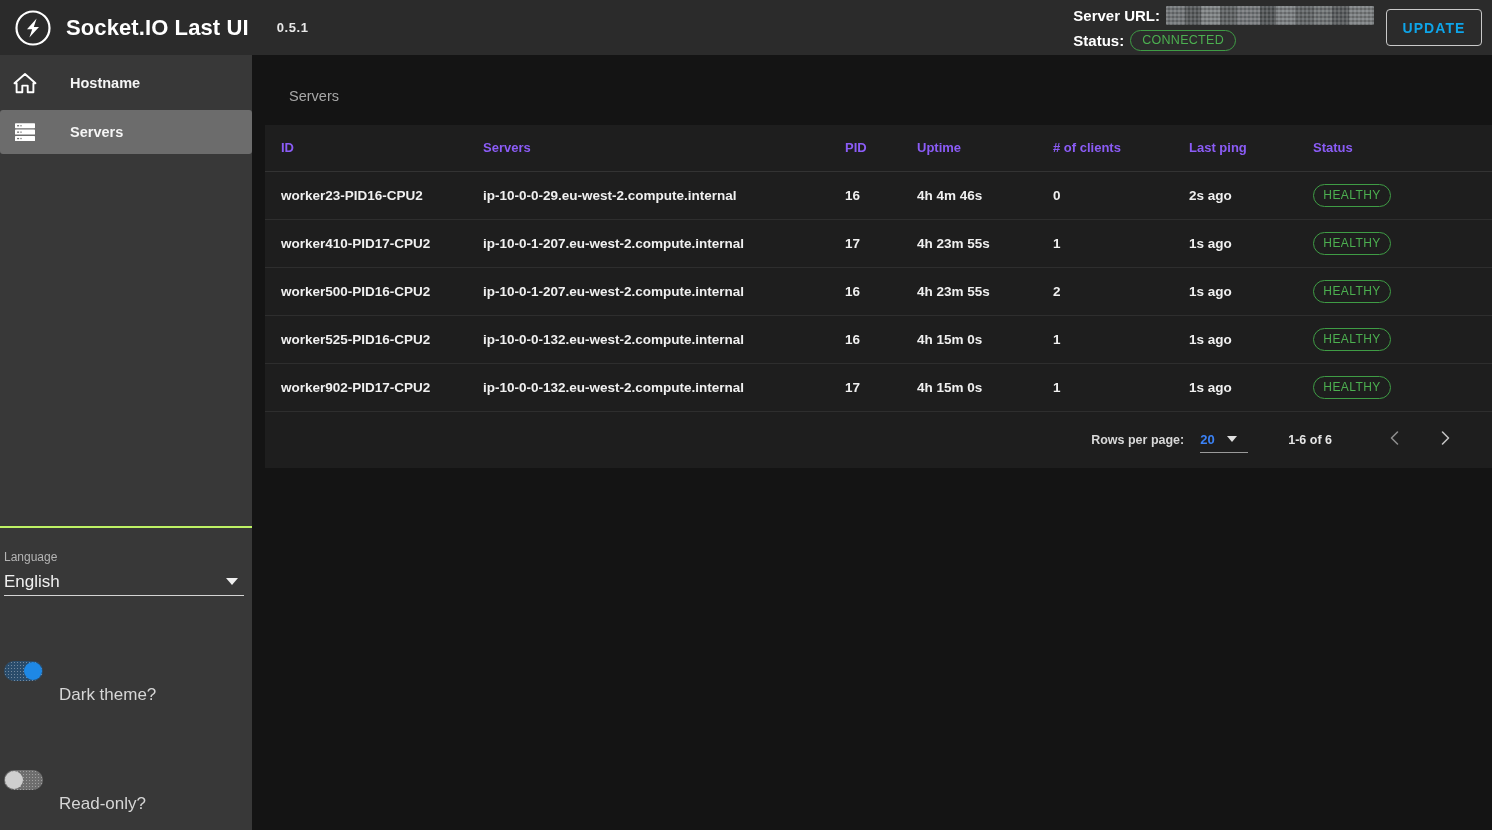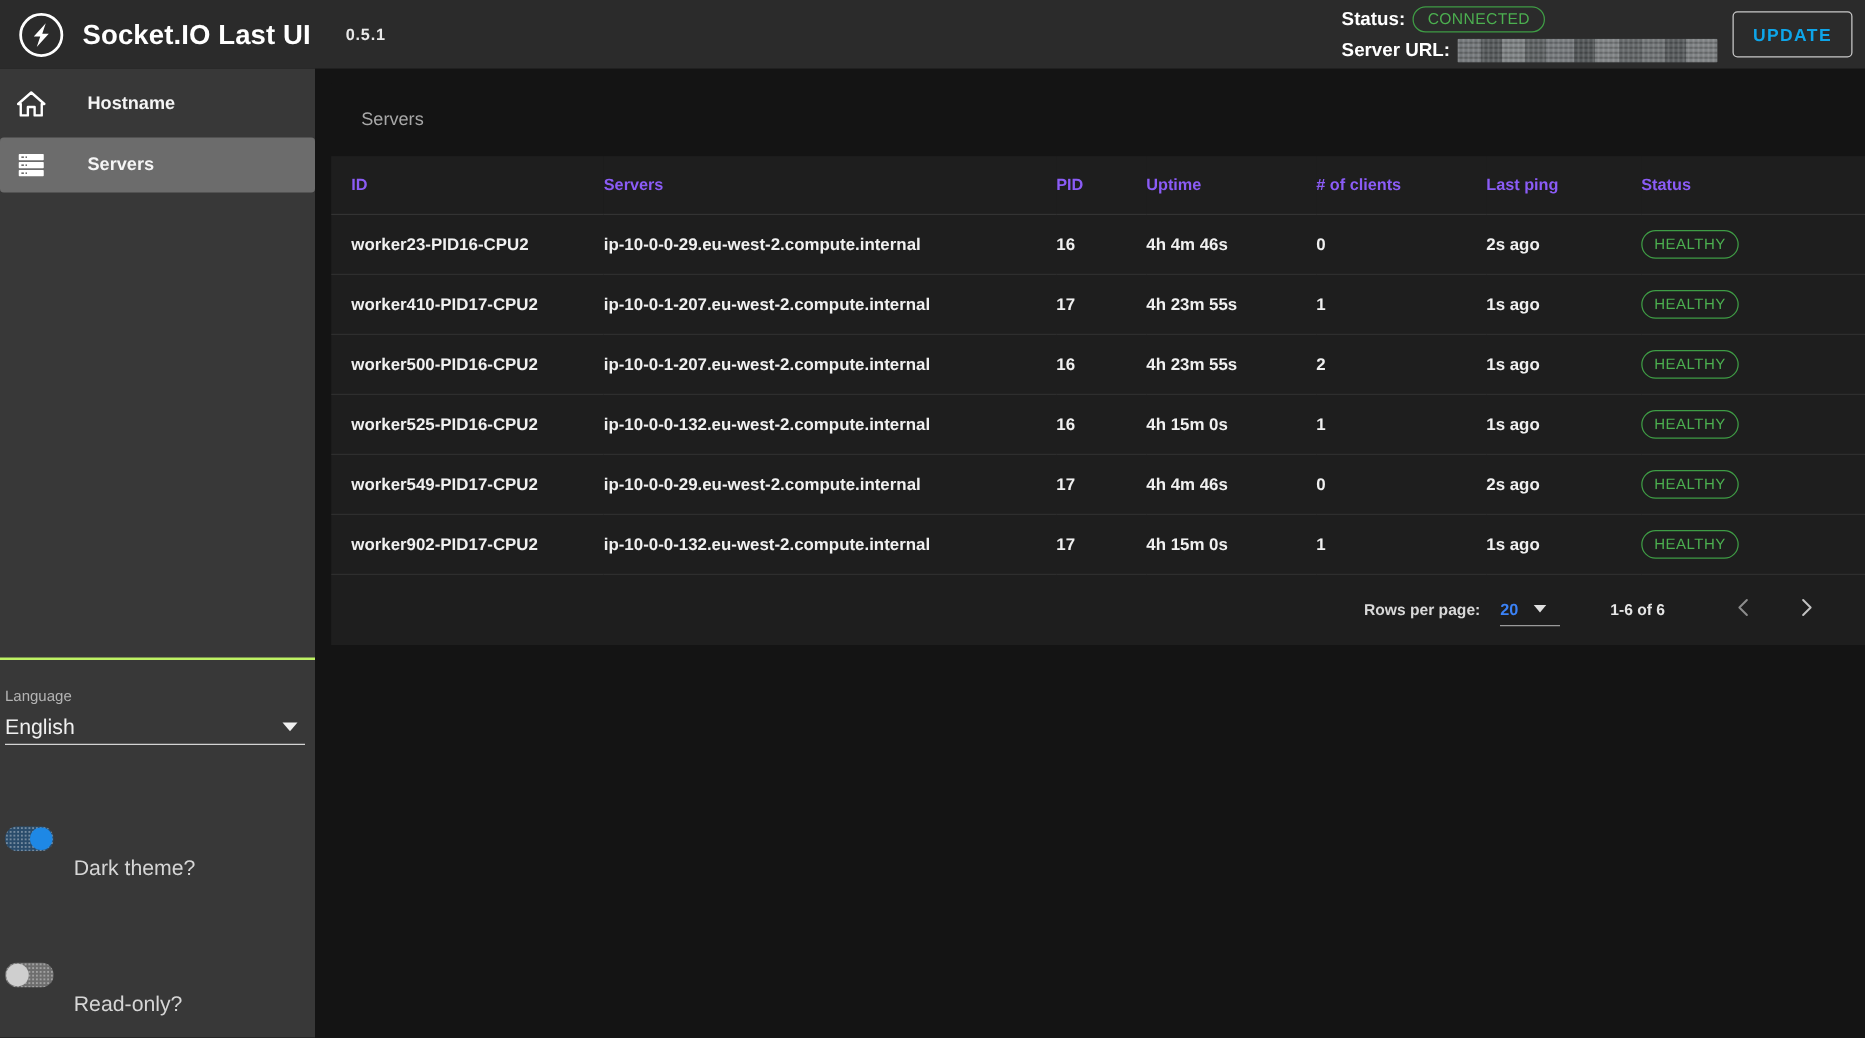--- a/index.html
+++ b/index.html
@@ -393,26 +393,26 @@
         <path d="M22.6 9.5 L13.0 20.2 L18.2 20.2 L15.4 28.6 L25.0 17.9 L19.8 17.9 Z" fill="#ffffff"></path>
       </svg>
     </span>
     <span class="brand-title">Socket.IO Last UI</span>
     <span class="brand-version">0.5.1</span>
   </div>
 
   <div class="header-right">
     <div class="conn-block">
       <div class="conn-row">
+        <span class="conn-label">Server URL:</span>
+        <span class="url-redacted"></span>
+      </div>
+      <div class="conn-row">
         <span class="conn-label">Status:</span>
         <span class="status-chip">CONNECTED</span>
-      </div>
-      <div class="conn-row">
-        <span class="conn-label">Server URL:</span>
-        <span class="url-redacted"></span>
       </div>
     </div>
     <button class="update-btn">UPDATE</button>
   </div>
 </div>
 
 <div class="sidebar">
   <div class="nav-list">
 
     <div class="nav-item">
@@ -529,31 +529,20 @@
           <td class="col-host">ip-10-0-0-132.eu-west-2.compute.internal</td>
           <td class="col-pid">16</td>
           <td class="col-uptime">4h 15m 0s</td>
           <td class="col-clients">1</td>
           <td class="col-ping">1s ago</td>
           <td class="col-status">
             <span class="badge">HEALTHY</span>
           </td>
         </tr>
 
-        <tr>
-          <td class="col-id">worker549-PID17-CPU2</td>
-          <td class="col-host">ip-10-0-0-29.eu-west-2.compute.internal</td>
-          <td class="col-pid">17</td>
-          <td class="col-uptime">4h 4m 46s</td>
-          <td class="col-clients">0</td>
-          <td class="col-ping">2s ago</td>
-          <td class="col-status">
-            <span class="badge">HEALTHY</span>
-          </td>
-        </tr>
 
         <tr>
           <td class="col-id">worker902-PID17-CPU2</td>
           <td class="col-host">ip-10-0-0-132.eu-west-2.compute.internal</td>
           <td class="col-pid">17</td>
           <td class="col-uptime">4h 15m 0s</td>
           <td class="col-clients">1</td>
           <td class="col-ping">1s ago</td>
           <td class="col-status">
             <span class="badge">HEALTHY</span>

